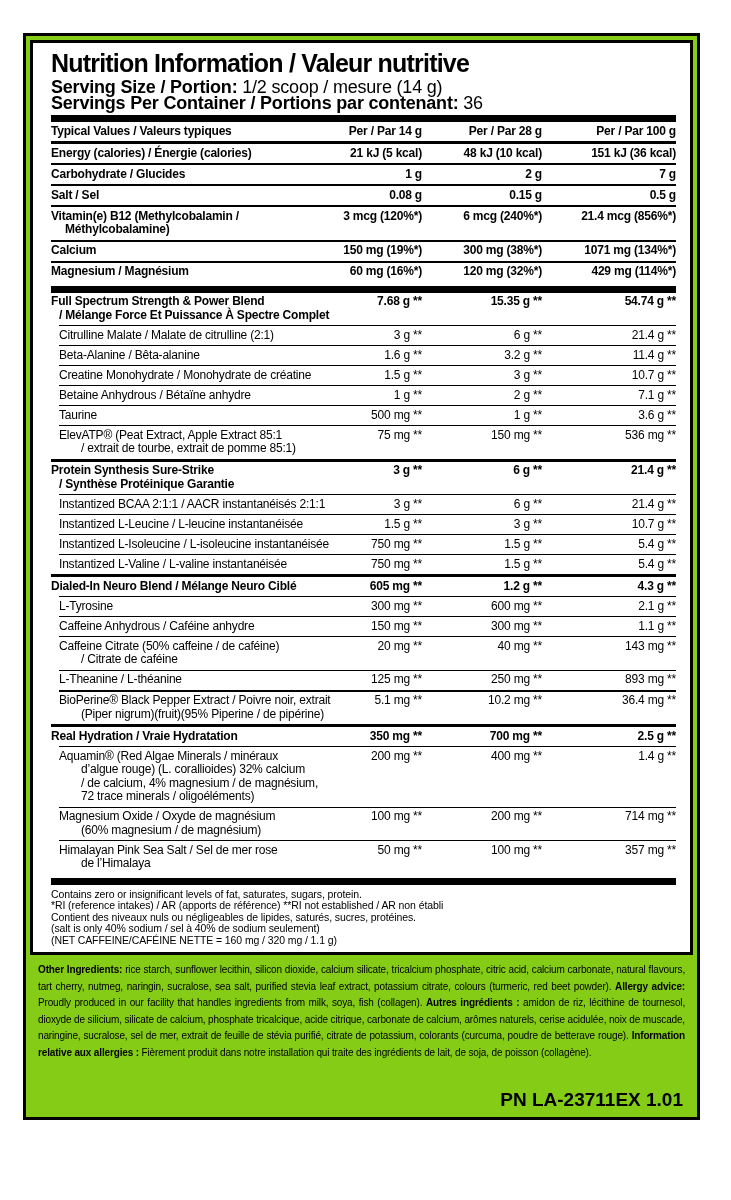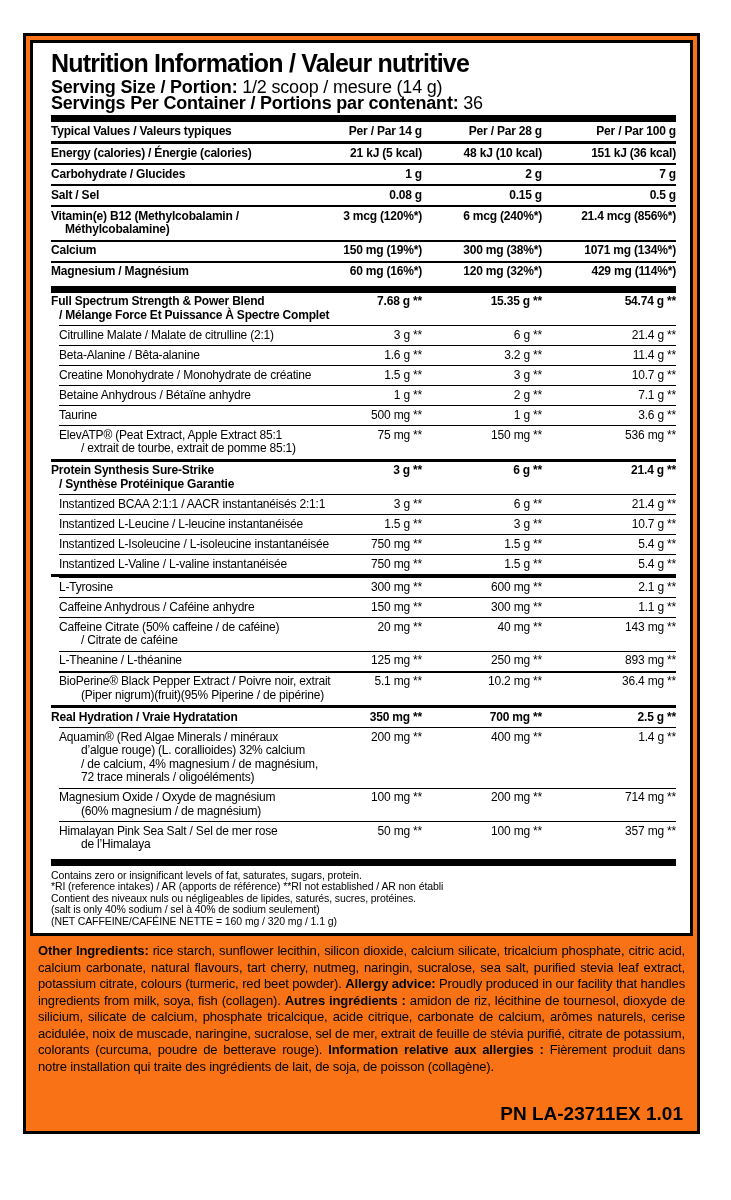--- a/index.html
+++ b/index.html
@@ -10,21 +10,21 @@
     background: #ffffff;
     color: #000000;
     font-family: "Liberation Sans", "DejaVu Sans", sans-serif;
   }
   .outer-box {
     margin: 33px 0 0 23px;
     width: 677px;
     box-sizing: border-box;
     border: 3px solid #000;
     padding: 4px 4px 6px 4px;
-    background: #f97316;
+    background: #84cc16;
   }
   .inner-box {
     border: 3px solid #000;
     padding: 5px 14px 6px 18px;
     background: #fff;
   }
   .title {
     font-weight: bold;
     font-size: 25px;
     letter-spacing: -0.8px;
@@ -69,21 +69,21 @@
   .footnotes {
     margin-top: 4px;
     font-size: 10.5px;
     line-height: 11.5px;
     letter-spacing: -0.1px;
   }
   .bottom-area {
     padding: 7px 8px 0 8px;
   }
   .ingredients {
-    font-size: 13px;
+    font-size: 10px;
     line-height: 16.5px;
     letter-spacing: -0.15px;
     text-align: justify;
   }
   .part-number {
     margin-top: 28px;
     text-align: right;
     font-weight: bold;
     font-size: 19px;
     letter-spacing: 0px;
@@ -268,20 +268,28 @@
         <div class="sep sub"></div>
         <div class="row sub">
           <div class="name">
             <div>Instantized L-Valine / L-valine instantanéisée</div>
           </div>
           <div class="val">750 mg **</div>
           <div class="val">1.5 g **</div>
           <div class="val">5.4 g **</div>
         </div>
         <div class="sep mid"></div>
+        <div class="row section">
+          <div class="name">
+            <div>Dialed-In Neuro Blend / Mélange Neuro Ciblé</div>
+          </div>
+          <div class="val">605 mg **</div>
+          <div class="val">1.2 g **</div>
+          <div class="val">4.3 g **</div>
+        </div>
         <div class="sep sub"></div>
         <div class="row sub">
           <div class="name">
             <div>L-Tyrosine</div>
           </div>
           <div class="val">300 mg **</div>
           <div class="val">600 mg **</div>
           <div class="val">2.1 g **</div>
         </div>
         <div class="sep sub"></div>

